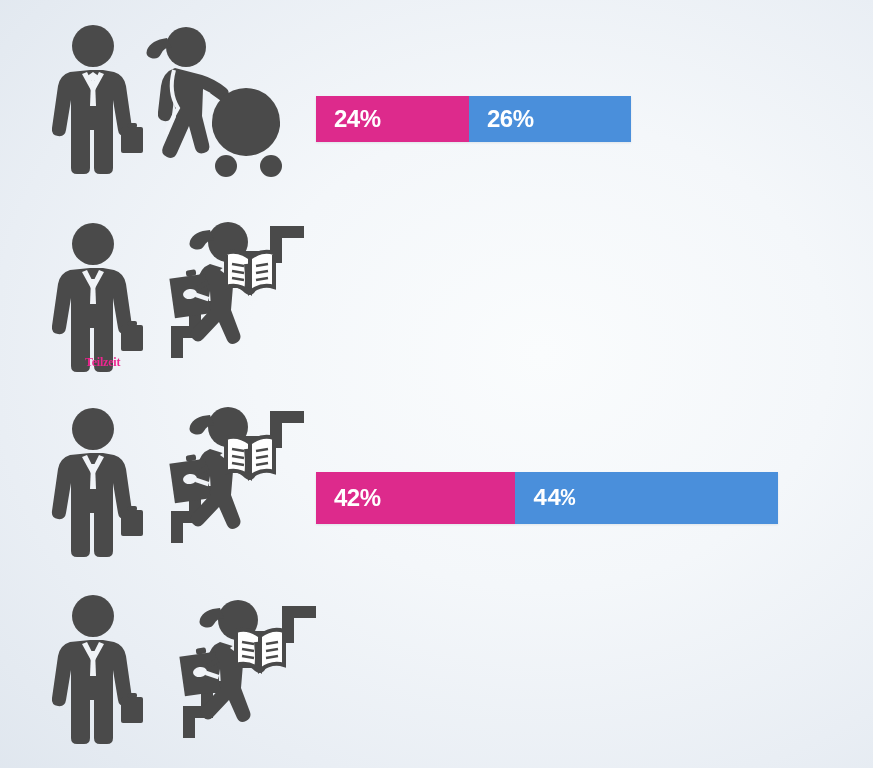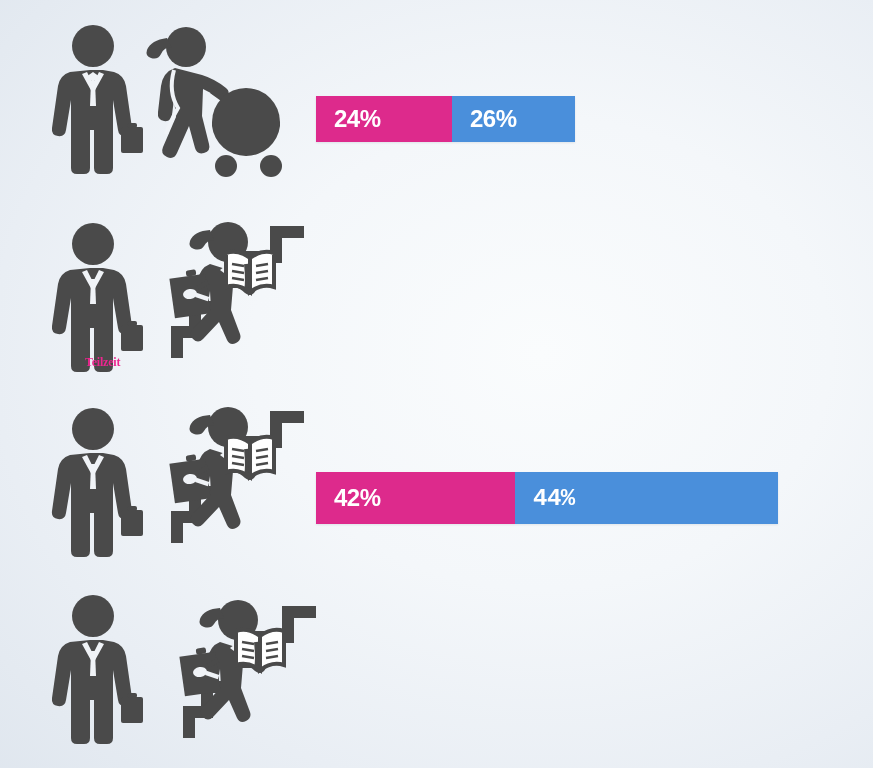--- a/index.html
+++ b/index.html
@@ -76,22 +76,22 @@
     font-size: 24px;
     letter-spacing: -0.5px;
     font-family: "Liberation Sans", sans-serif;
   }
   .seg-label { padding-left: 18px; }
   .seg-pink { background: #dd2a8c; }
   .seg-blue { background: #4a8fdb; }
 
   
   #bar-0 { left: 316px; top: 96px;  height: 46px; }
-  #bar-0 .seg-pink { width: 136px; }
-  #bar-0 .seg-blue { width: 123px; }
+  #bar-0 .seg-pink { width: 153px; }
+  #bar-0 .seg-blue { width: 162px; }
 
   #bar-1 { left: 316px; top: 272px; height: 52px; }
   #bar-1 .seg-pink { width: 199px; }
   #bar-1 .seg-blue { width: 263px; font-family: Liberation Mono, monospace; }
 </style>
 </head>
 <body>
 
 <div id="infographic">
 

